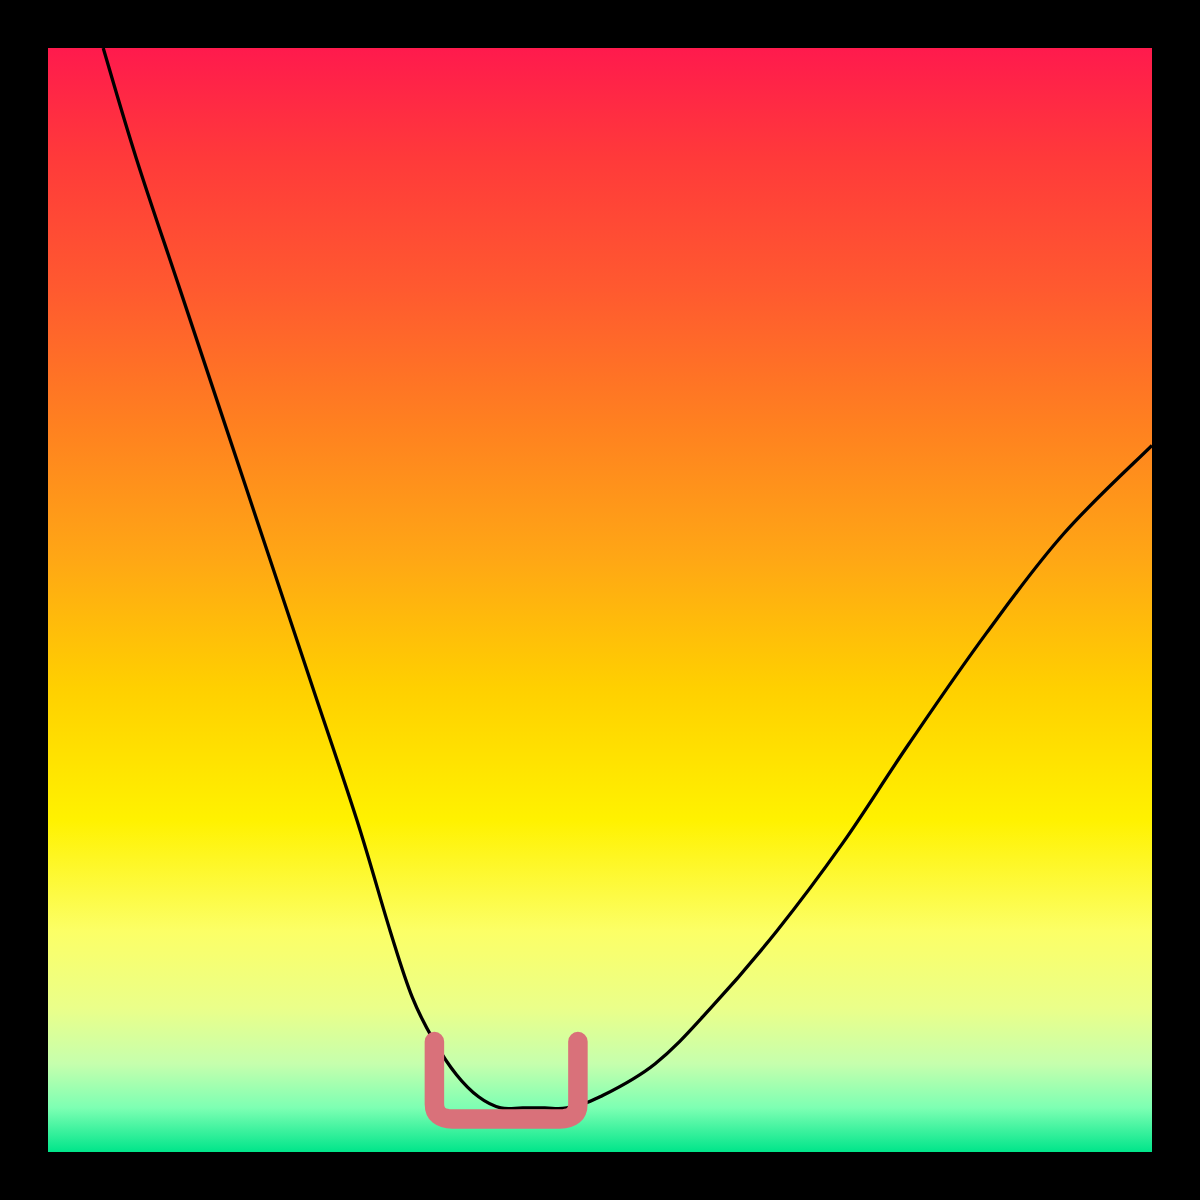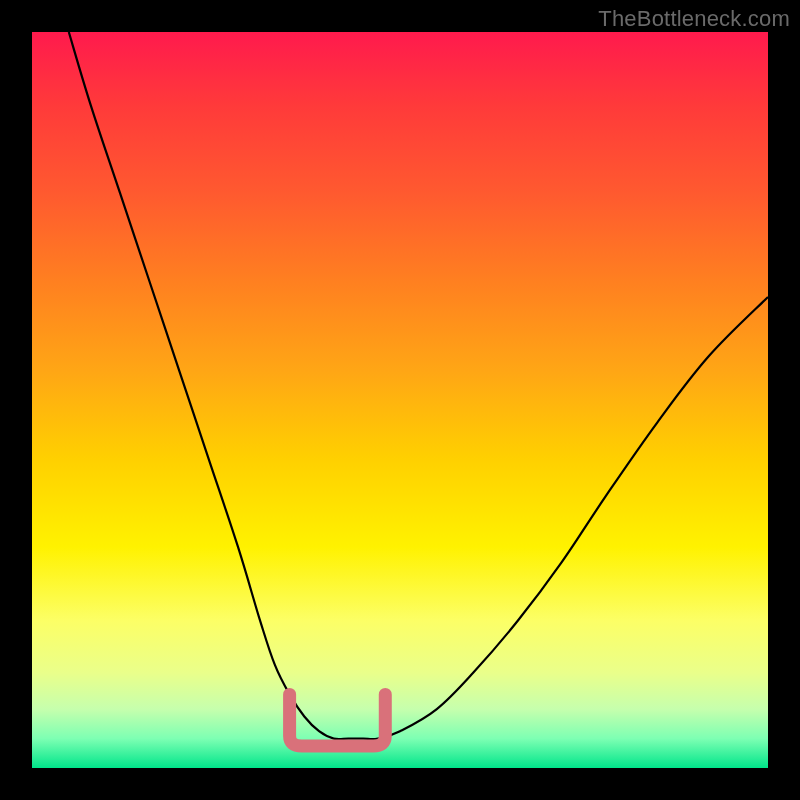--- a/index.html
+++ b/index.html
@@ -60,14 +60,13 @@
 
 <div class="frame">
   <div class="plot">
 
     <svg id="curve-svg" width="736" height="736" viewBox="0 0 736 736">
       <path id="curve-path" fill="none" stroke="#000000" stroke-width="2.2" d="M 36.800000000000004 0 C 40.77440000000001 13.248000000000003, 49.60640000000001 44.454400000000035, 58.88 73.60000000000002 C 68.1536 102.74560000000001, 77.7216 130.12479999999996, 88.32 161.91999999999996 C 98.91839999999999 193.71519999999995, 107.1616 218.44479999999996, 117.76 250.23999999999995 C 128.35840000000002 282.0352, 136.60160000000002 306.7647999999999, 147.20000000000002 338.55999999999995 C 157.79840000000002 370.35519999999997, 166.0416 395.0848, 176.64 426.88 C 187.23839999999998 458.6752, 196.8064 486.05440000000004, 206.08 515.2 C 215.35360000000003 544.3456, 221.536 567.6032, 228.16 588.8 C 234.784 609.9967999999999, 237.58080000000004 619.712, 242.88000000000002 632.96 C 248.1792 646.2080000000001, 252.30079999999998 653.1264, 257.59999999999997 662.4 C 262.89919999999995 671.6736, 267.0208 677.856, 272.32 684.48 C 277.6192 691.104, 281.74080000000004 695.2256000000001, 287.04 699.2 C 292.3392 703.1744, 296.4608 705.2352, 301.76 706.56 C 307.0592 707.8847999999999, 311.18080000000003 706.56, 316.48 706.56 C 321.7792 706.56, 325.9008 706.56, 331.2 706.56 C 336.4992 706.56, 339.29599999999994 707.8847999999999, 345.91999999999996 706.56 C 352.544 705.2352, 357.4016 704.4992000000001, 368 699.2 C 378.5984 693.9008, 391.552 687.7184, 404.8 677.12 C 418.048 666.5216, 427.02719999999994 656.2176, 441.59999999999997 640.3199999999999 C 456.1728 624.4223999999999, 469.86240000000004 608.6719999999999, 485.76000000000005 588.8 C 501.65760000000006 568.928, 514.0224 552.4416, 529.92 529.92 C 545.8176 507.3984, 556.8576 488.8512, 574.08 463.68 C 591.3024 438.5088, 607.0528 415.25120000000004, 625.6 390.08000000000004 C 644.1472 364.90880000000004, 657.248 346.3616, 677.12 323.84 C 696.992 301.31839999999994, 725.4016 275.5584, 736 264.96"></path>
       <path id="optimal-path" fill="none" stroke-linecap="round" d="M 257.59999999999997 662.4 L 257.59999999999997 703.92 Q 257.59999999999997 713.92 269.59999999999997 713.92 L 341.28 713.92 Q 353.28 713.92 353.28 703.92 L 353.28 662.4" stroke="#d9717a" stroke-width="13"></path>
     </svg>
 
   </div>
-  <div class="watermark">TheBottleneck.com</div>
 </div>
 
 </body></html>

